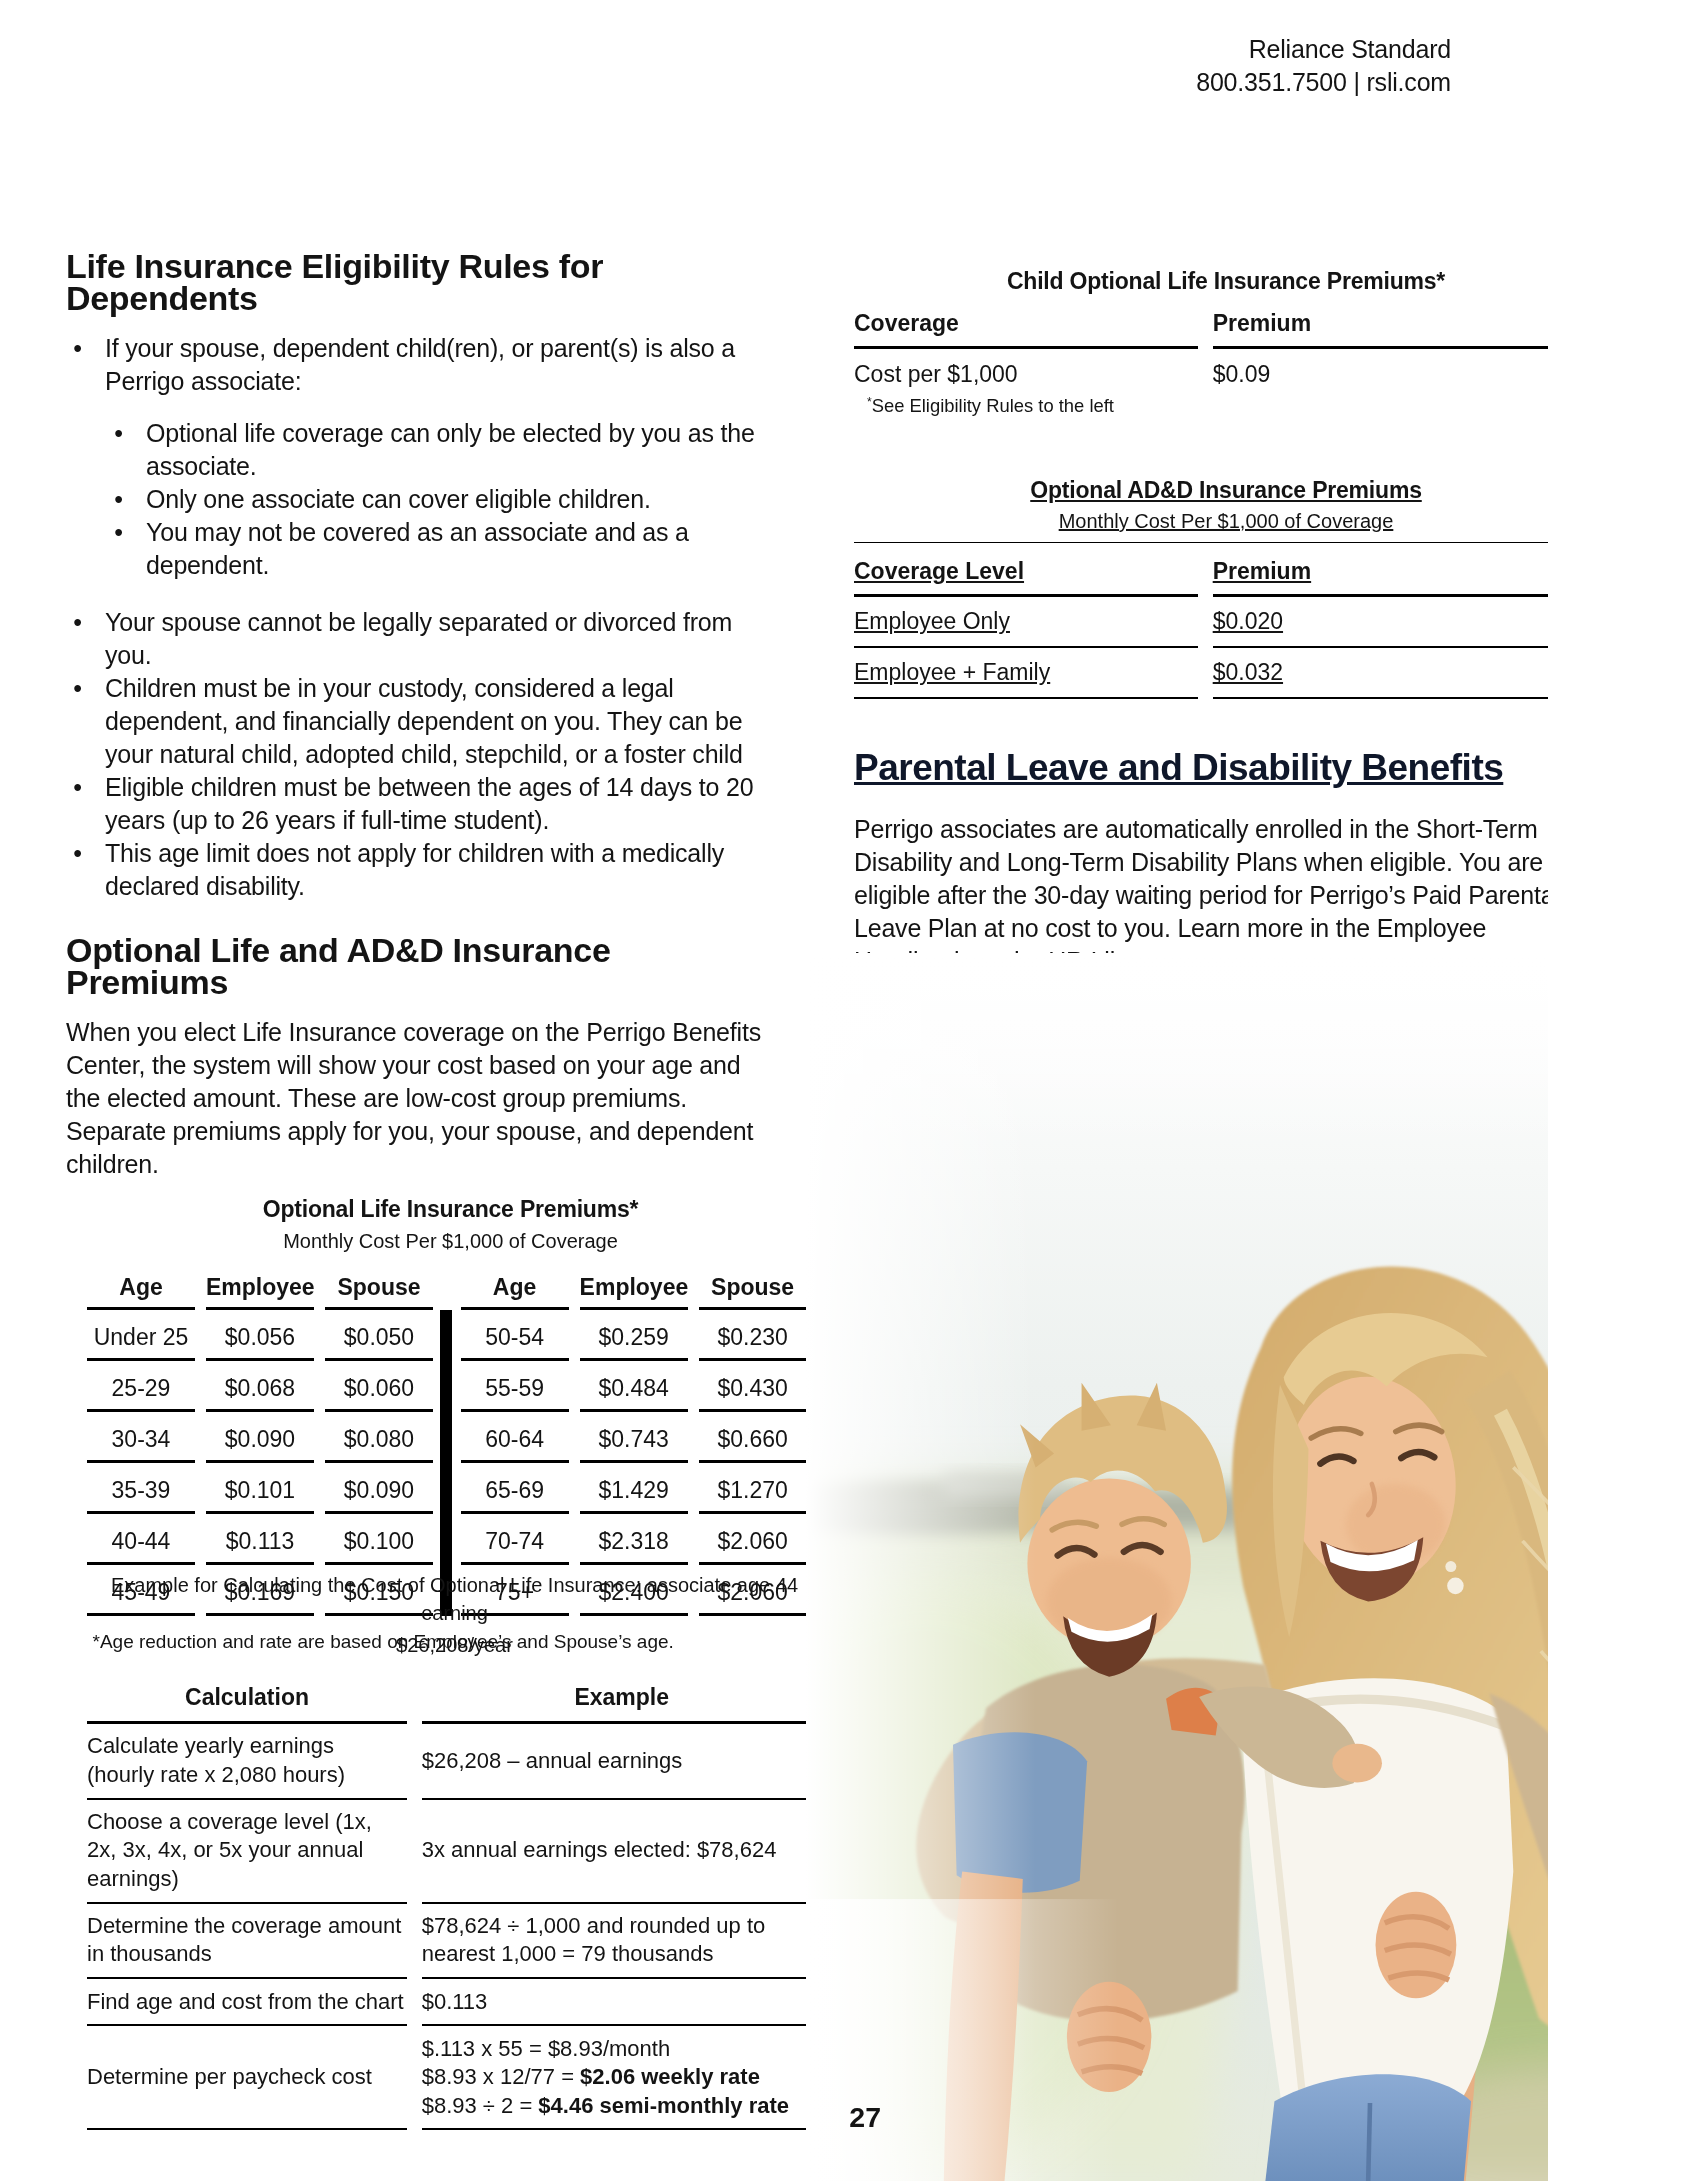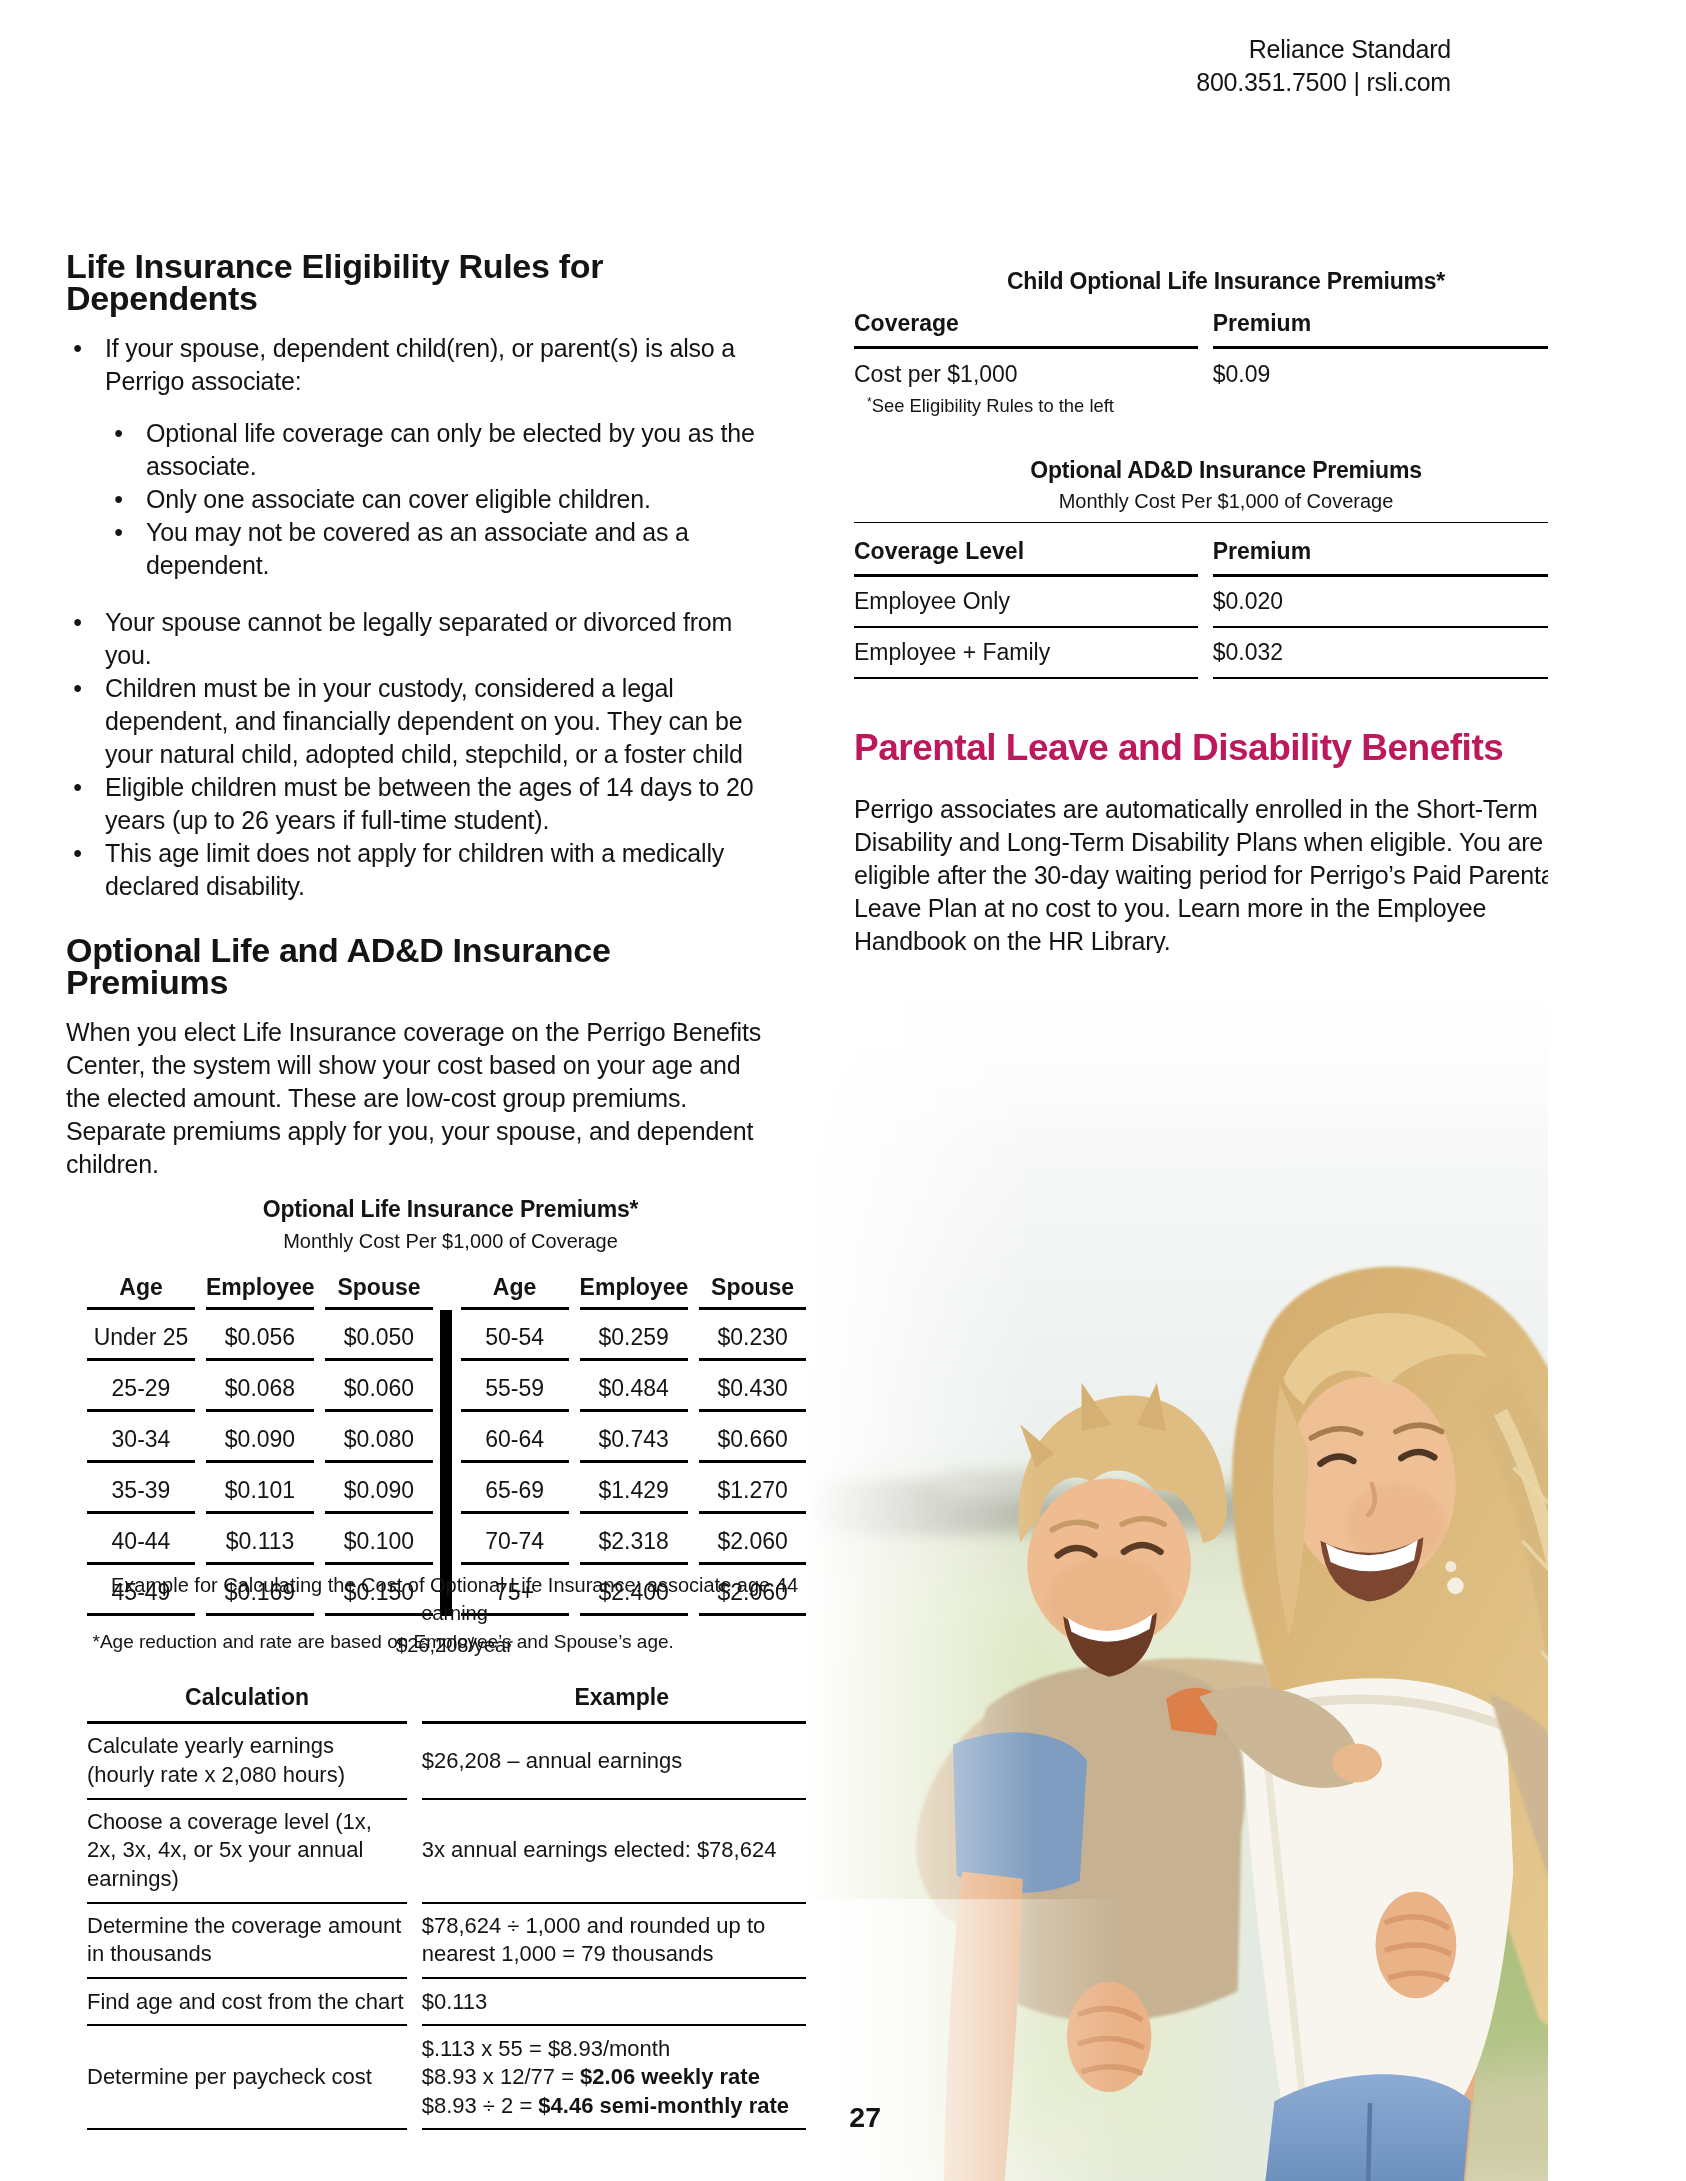--- a/index.html
+++ b/index.html
@@ -51,21 +51,21 @@
   .bld { font-weight:bold; }
 
   
   .right-col { position:absolute; left:854px; top:268px; width:744px; }
   .two-grid { display:grid; grid-template-columns:344px 14.7px 376px; }
   .tg-th { font-weight:bold; font-size:23px; border-bottom:3.7px solid #000; padding:14.7px 0 9.2px; }
   .tg-td { font-size:23px; padding:12px 0 3.7px; }
   .tg-td2 { font-size:23px; padding:11px 0; border-bottom:2.8px solid #000; }
   .ct-foot { font-size:18.4px; margin-top:3.7px; padding-left:13px; }
   .ct-foot sup { font-size:12px; vertical-align:6.4px; }
-  .add-block { margin-top:39px; }
+  .add-block { margin-top:59px;text-decoration:underline; }
   .add-sub { font-size:20px; text-align:center; margin-top:6.4px; padding-bottom:9.2px;
              border-bottom:1.8px solid #000; }
   .parental-title { margin-top:48px; font-size:37px; line-height:42px; font-weight:bold;
                     letter-spacing:-0.5px; }
   .parental-body { margin-top:24px; font-size:25px; line-height:33px; letter-spacing:-0.2px; }
 
   
   .photo { position:absolute; left:806px; top:953px; width:880px; height:1229px; }
   .photo svg { display:block; width:100%; height:100%; }
   .pageno { position:absolute; left:804px; top:2101px; width:77px; text-align:right;
@@ -237,21 +237,21 @@
         <div class="tg-th">Premium</div>
         <div class="tg-td2">Employee Only</div>
         <div></div>
         <div class="tg-td2">$0.020</div>
         <div class="tg-td2">Employee + Family</div>
         <div></div>
         <div class="tg-td2">$0.032</div>
       </div>
     </div>
 
-    <div class="parental-title" style="color: #be185d;">Parental Leave and Disability Benefits</div>
+    <div class="parental-title" style="color: #0f172a; text-decoration: underline;">Parental Leave and Disability Benefits</div>
     <p class="parental-body">Perrigo associates are automatically enrolled in the Short-Term Disability and Long-Term Disability Plans when eligible. You are also eligible after the 30-day waiting period for Perrigo’s Paid Parental Leave Plan at no cost to you. Learn more in the Employee Handbook on the HR Library.</p>
   </section>
 
   <div class="photo">
     <svg viewBox="0 0 958 1338" preserveAspectRatio="none">
       <defs>
         <linearGradient id="sky" x1="0" y1="0" x2="0" y2="1">
           <stop offset="0" stop-color="#ffffff"></stop>
           <stop offset="0.35" stop-color="#edf1ef"></stop>
           <stop offset="0.75" stop-color="#e2e9e8"></stop>

